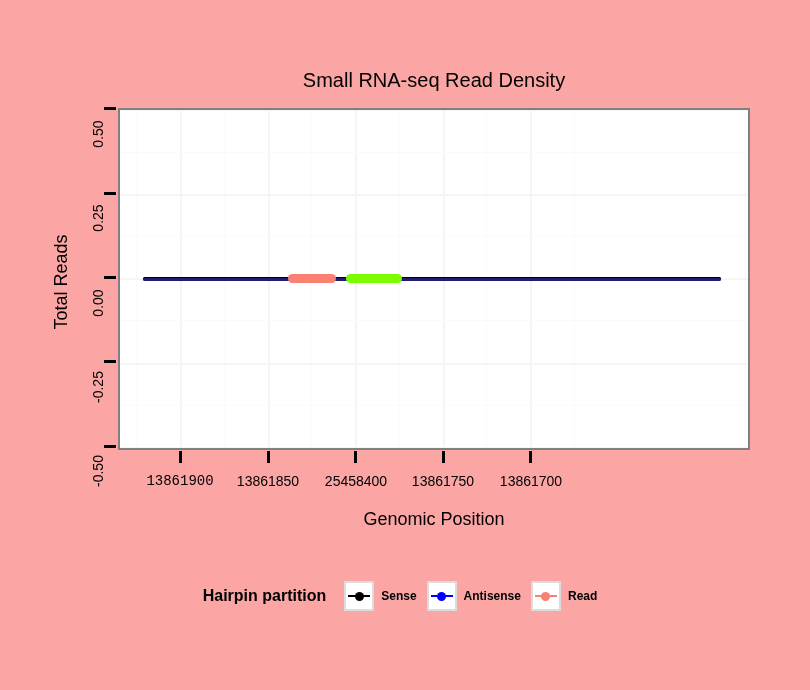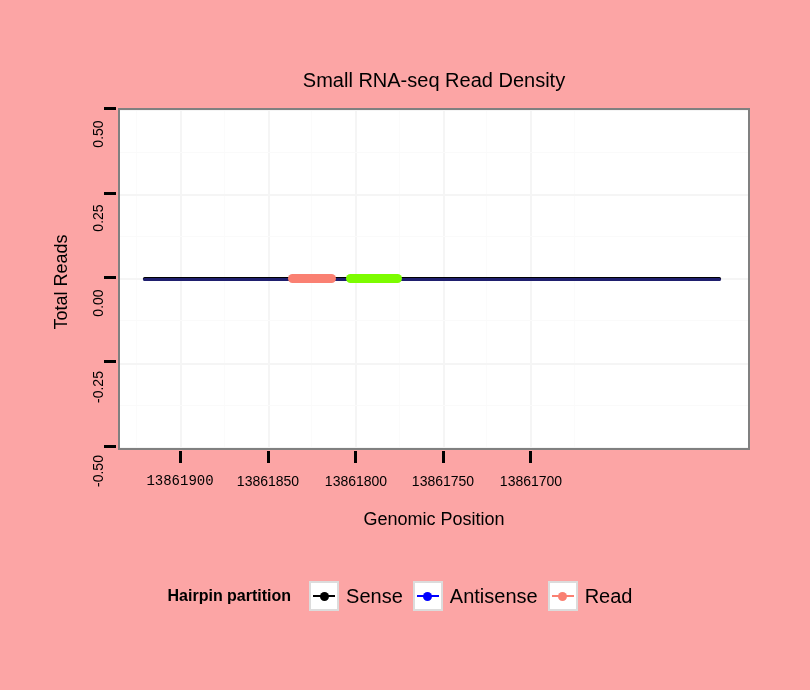--- a/index.html
+++ b/index.html
@@ -199,24 +199,25 @@
     position: absolute;
     left: 50%;
     top: 50%;
     width: 9px;
     height: 9px;
     margin-left: -4.5px;
     margin-top: -4.5px;
     border-radius: 50%;
   }
   .legend-label {
-    font-size: 20px;
+    font-size: 12px;
     line-height: 18px;
     white-space: nowrap;
     color: #000000;
+    font-weight: bold;
   }
 </style>
 </head>
 <body>
 
 <div id="figure">
 
   <div id="chart-title">Small RNA-seq Read Density</div>
 
   <div id="plot-panel">
@@ -256,21 +257,21 @@
   </div>
 
   <div class="tick-x" style="left:179px; top:451px;"></div>
   <div class="tick-x" style="left:267px; top:451px;"></div>
   <div class="tick-x" style="left:354px; top:451px;"></div>
   <div class="tick-x" style="left:442px; top:451px;"></div>
   <div class="tick-x" style="left:529px; top:451px;"></div>
 
   <div class="label-x" style="left:130px; top:473px; width:100px;font-family:Liberation Mono, monospace;">13861900</div>
   <div class="label-x" style="left:218px; top:473px; width:100px;">13861850</div>
-  <div class="label-x" style="left:306px; top:473px; width:100px;">13861800</div>
+  <div class="label-x" style="left:306px; top:473px; width:100px;">25458400</div>
   <div class="label-x" style="left:393px; top:473px; width:100px;">13861750</div>
   <div class="label-x" style="left:481px; top:473px; width:100px;">13861700</div>
 
   <div class="tick-y" style="left:104px; top:107px;"></div>
   <div class="tick-y" style="left:104px; top:192px;"></div>
   <div class="tick-y" style="left:104px; top:276px;"></div>
   <div class="tick-y" style="left:104px; top:360px;"></div>
   <div class="tick-y" style="left:104px; top:445px;"></div>
 
   <div class="label-y" style="left:48px; top:101px; width:50px;">0.50</div>

